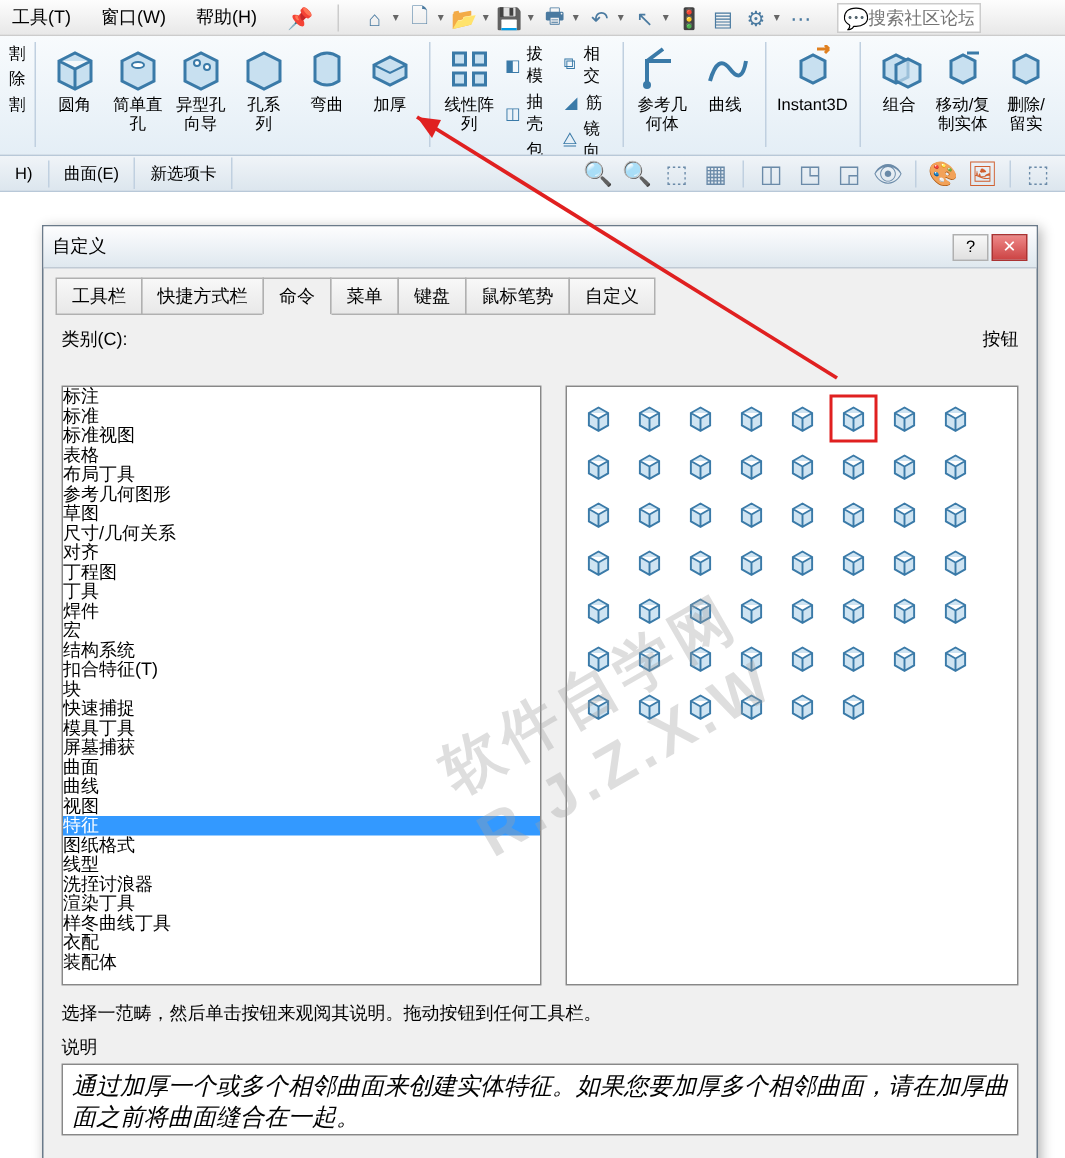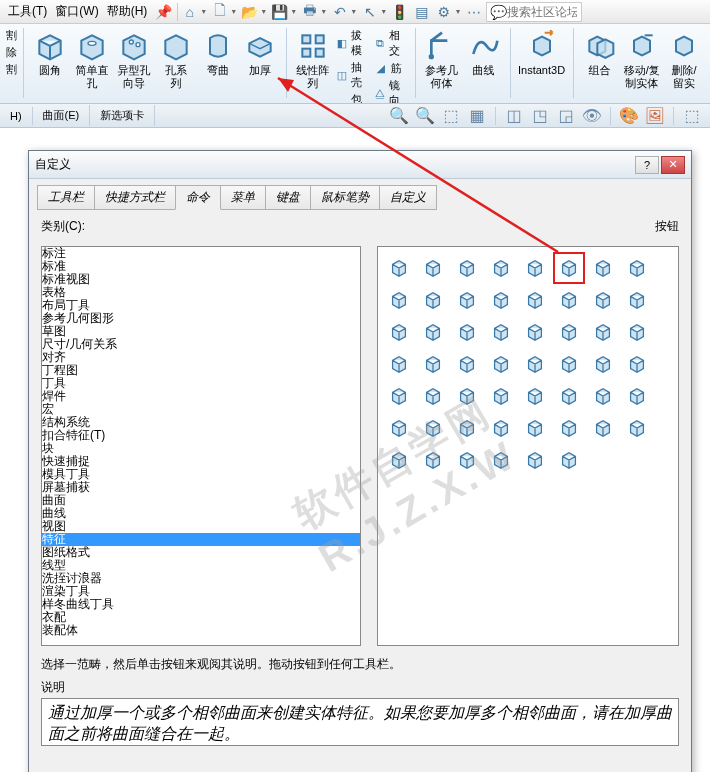--- a/index.html
+++ b/index.html
@@ -1,18 +1,18 @@
 <!DOCTYPE html>
 <html><head>
 <meta charset="utf-8">
 <style>
 * { box-sizing: border-box; margin: 0; padding: 0; }
 body { font-family: "Microsoft YaHei", sans-serif; font-size: 12px; background: #fff; width: 710px; height: 772px; overflow: hidden; position: relative; }
 
-.menubar { height: 24px; background: linear-gradient(#fdfdfd,#e8e8e8); border-bottom: 1px solid #ccc; display: flex; align-items: center; padding: 0 4px; gap: 0; }
+.menubar { height: 24px; background: linear-gradient(#fdfdfd,#e8e8e8); border-bottom: 1px solid #ccc; display: flex; align-items: center; padding: 0 4px; gap: 12px; }
 .menubar .menu-item { padding: 2px 4px; cursor: default; }
 .menubar .pin { color: #2a7ab0; font-size: 14px; margin-left: 4px; }
 .menubar .sep { width: 1px; height: 18px; background: #ccc; margin: 0 4px; }
 .menubar .tb-icon { width: 16px; height: 16px; display: inline-flex; align-items: center; justify-content: center; color: #4a7aa0; font-size: 14px; }
 .menubar .tb-group { display: flex; align-items: center; gap: 6px; }
 .menubar .search { display: flex; align-items: center; border: 1px solid #ccc; background: #fff; padding: 1px 4px; margin-left: 4px; }
 .menubar .search input { border: none; outline: none; font-size: 12px; width: 70px; }
 .dd { font-size: 8px; color: #666; margin-left: -2px; }
 
 .ribbon { height: 80px; background: linear-gradient(#f8fbfd,#e4eef6); border-bottom: 1px solid #b8c8d8; display: flex; align-items: flex-start; padding: 4px 6px; gap: 2px; overflow: hidden; }
@@ -29,29 +29,29 @@
 .tabbar .vtb { margin-left: auto; display: flex; align-items: center; gap: 6px; padding-right: 8px; }
 .tabbar .vtb .vicon { width: 20px; height: 20px; color: #6a8aa8; display: inline-flex; align-items: center; justify-content: center; font-size: 16px; }
 .tabbar .vsep { width: 1px; height: 18px; background: #c0d0e0; margin: 0 2px; }
 
 .dialog { position: absolute; left: 28px; top: 150px; width: 664px; height: 692px; border: 1px solid #6a7a8a; background: #f0f0f0; box-shadow: 2px 2px 8px rgba(0,0,0,0.3); }
 .dialog .titlebar { height: 28px; background: linear-gradient(#fdfdfe,#dfe8ef); display: flex; align-items: center; padding: 0 6px; border-bottom: 1px solid #c0cad4; }
 .dialog .titlebar .ttl { flex: 1; font-size: 12px; }
 .dialog .titlebar .winbtn { width: 24px; height: 18px; margin-left: 2px; display: inline-flex; align-items: center; justify-content: center; border: 1px solid #b0b0b0; background: linear-gradient(#f8f8f8,#e0e0e0); font-size: 11px; }
 .dialog .titlebar .winbtn.close { background: linear-gradient(#e88,#c44); color: #fff; border-color: #a33; }
 
-.dialog .tabs { display: flex; padding: 6px 8px 0 8px; gap: 0; font-style: italic; }
+.dialog .tabs { display: flex; padding: 6px 8px 0 8px; gap: 0; }
 .dialog .tabs .dtab { padding: 3px 10px; border: 1px solid #b0b0b0; background: linear-gradient(#f8f8f8,#e8e8e8); font-size: 12px; margin-right: -1px; cursor: default; position: relative; }
 .dialog .tabs .dtab.active { background: #f0f0f0; border-bottom-color: #f0f0f0; z-index: 1; }
 
 .dialog .body { padding: 8px 12px; }
 .dialog .cols { display: flex; gap: 16px; }
 .dialog .leftcol { flex: 0 0 320px; }
 .dialog .rightcol { flex: 1; text-align: right; }
-.dialog .lbl { font-size: 12px; margin-bottom: 11px; display: block; }
+.dialog .lbl { font-size: 12px; margin-bottom: 22px; display: block; }
 .dialog .listbox { width: 320px; height: 400px; border: 1px solid #888; background: #fff; overflow-y: auto; font-size: 12px; }
 .dialog .listbox .li { padding: 0 0; line-height: 13px; cursor: default; white-space: nowrap; }
 .dialog .listbox .li.selected { background: #3399ff; color: #fff; }
 
 .dialog .icongrid { border: 1px solid #888; background: #fff; padding: 8px; min-height: 400px; }
 .dialog .icongrid .grid { display: grid; grid-template-columns: repeat(8, 26px); gap: 6px 8px; }
 .dialog .icongrid .gicon { width: 26px; height: 26px; display: flex; align-items: center; justify-content: center; color: #3a7aa8; font-size: 20px; cursor: pointer; }
 .dialog .icongrid .gicon svg { width: 22px; height: 22px; }
 .dialog .icongrid .gicon.highlighted { outline: 2px solid #e02020; outline-offset: 1px; }
 

